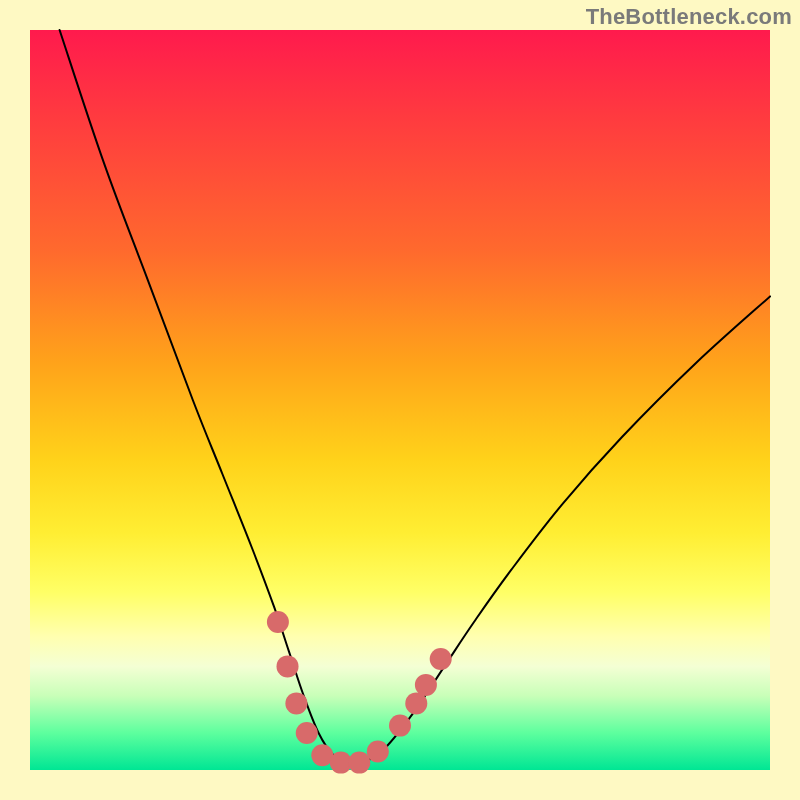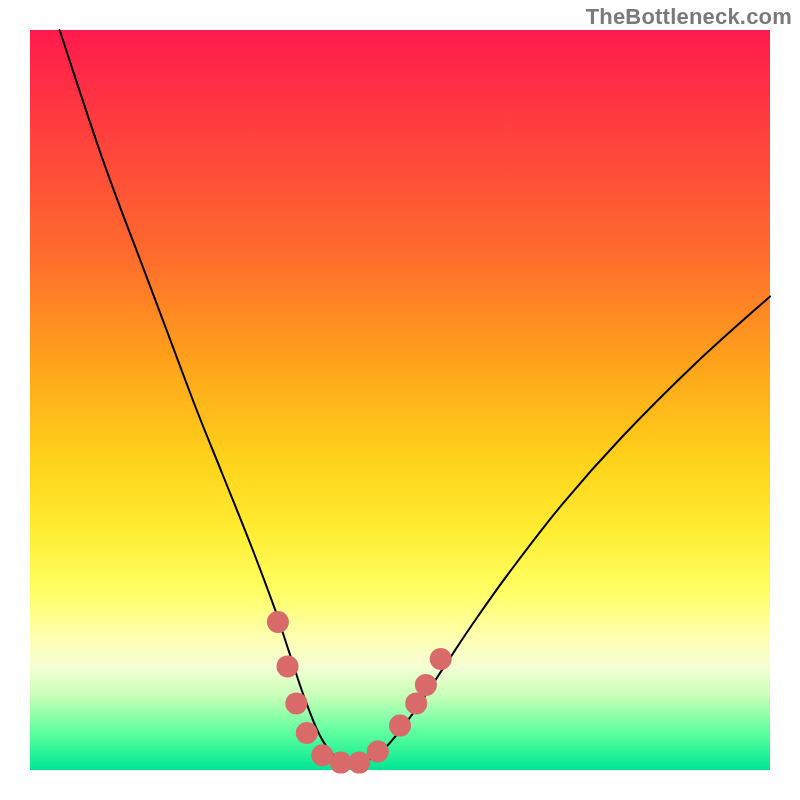--- a/index.html
+++ b/index.html
@@ -9,21 +9,21 @@
     height: 800px;
     background: #000000;
     overflow: hidden;
   }
   .frame {
     position: absolute;
     top: 0;
     left: 0;
     width: 800px;
     height: 800px;
-    background: #ffffff;
+    background: #fef9c3;
   }
   .plot {
     position: absolute;
     top: 30px;
     left: 30px;
     width: 740px;
     height: 740px;
     background: linear-gradient(to bottom,
       #ff1a4d 0%,
       #ff3b3f 12%,

